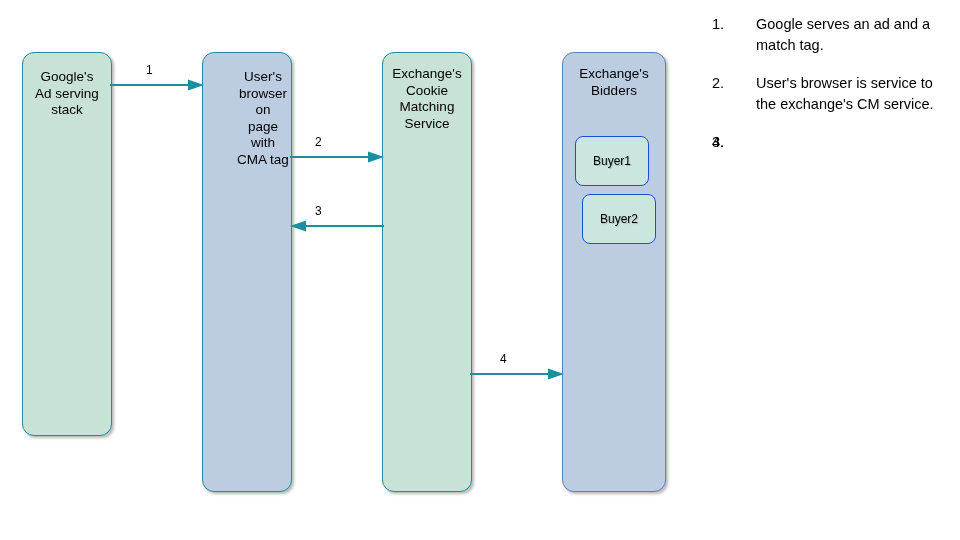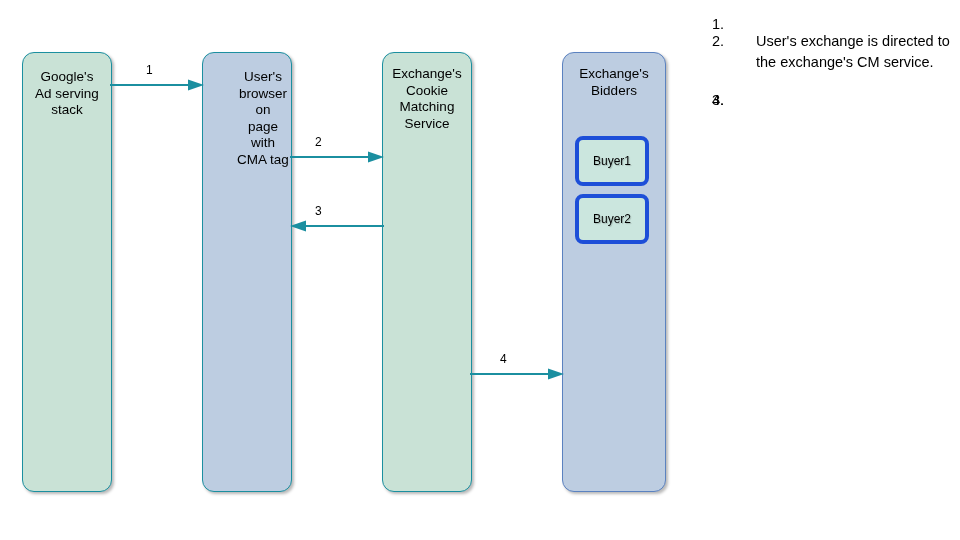--- a/index.html
+++ b/index.html
@@ -45,49 +45,49 @@
   .column-title {
     position: absolute;
     left: 0;
     right: 0;
     text-align: center;
     font-size: 13.5px;
     line-height: 16.5px;
     color: #000;
   }
 
-  #col-google  { left: 22px;  top: 52px; width: 90px;  height: 440px; }
+  #col-google  { left: 22px;  top: 52px; width: 90px;  height: 384px; }
   #col-browser { left: 202px; top: 52px; width: 90px;  height: 440px; }
   #col-cms     { left: 382px; top: 52px; width: 90px;  height: 440px; }
   #col-bidders { left: 562px; top: 52px; width: 104px; height: 440px; }
 
   #col-google  .column-title  { top: 16px; }
   #col-browser .column-title  { top: 16px; margin-left: 32px; }
   #col-cms     .column-title  { top: 13px; }
   #col-bidders .column-title  { top: 13px; }
 
   
   .buyer-box {
     position: absolute;
     left: 12px;
     width: 74px;
     height: 50px;
     box-sizing: border-box;
     background: #cbe6de;
-    border: 4px solid #1d4ed8;
+    border: 1px solid #1d4ed8;
     border-radius: 8px;
     display: flex;
     align-items: center;
     justify-content: center;
     font-size: 12px;
     color: #000;
     text-shadow: 1px 1px 1px rgba(0,0,0,0.18);
   }
   #buyer-1 { top: 83px; }
-  #buyer-2 { top: 141px; }
+  #buyer-2 { top: 141px; margin-left: 7px; }
   #buyer-3 { top: 199px; }
   #buyer-n { top: 331px; }
 
   
   .arrow {
     position: absolute;
     height: 14px;
     display: block;
   }
   .arrow-label {
@@ -176,24 +176,25 @@
 
   <svg class="arrow" id="arrow-4" viewBox="0 0 94 14" width="94" height="14">
     <line x1="0" y1="7" x2="82" y2="7" stroke="#1b8fa0" stroke-width="2"></line>
     <polygon points="78,1.5 94,7 78,12.5" fill="#1b8fa0"></polygon>
   </svg>
   <div class="arrow-label" id="arrow-4-label">4</div>
 
   <div id="steps-list">
     <div class="step">
       <span class="step-number">1.</span>
+      <span class="step-text">Google serves an ad and a match tag.</span>
     </div>
     <div class="step">
       <span class="step-number">2.</span>
-      <span class="step-text">User's exchange is directed to the exchange's CM service.</span>
+      <span class="step-text">User's browser is service to the exchange's CM service.</span>
     </div>
     <div class="step">
       <span class="step-number">3.</span>
     </div>
     <div class="step">
       <span class="step-number">4.</span>
     </div>
   </div>
 
 </div>

